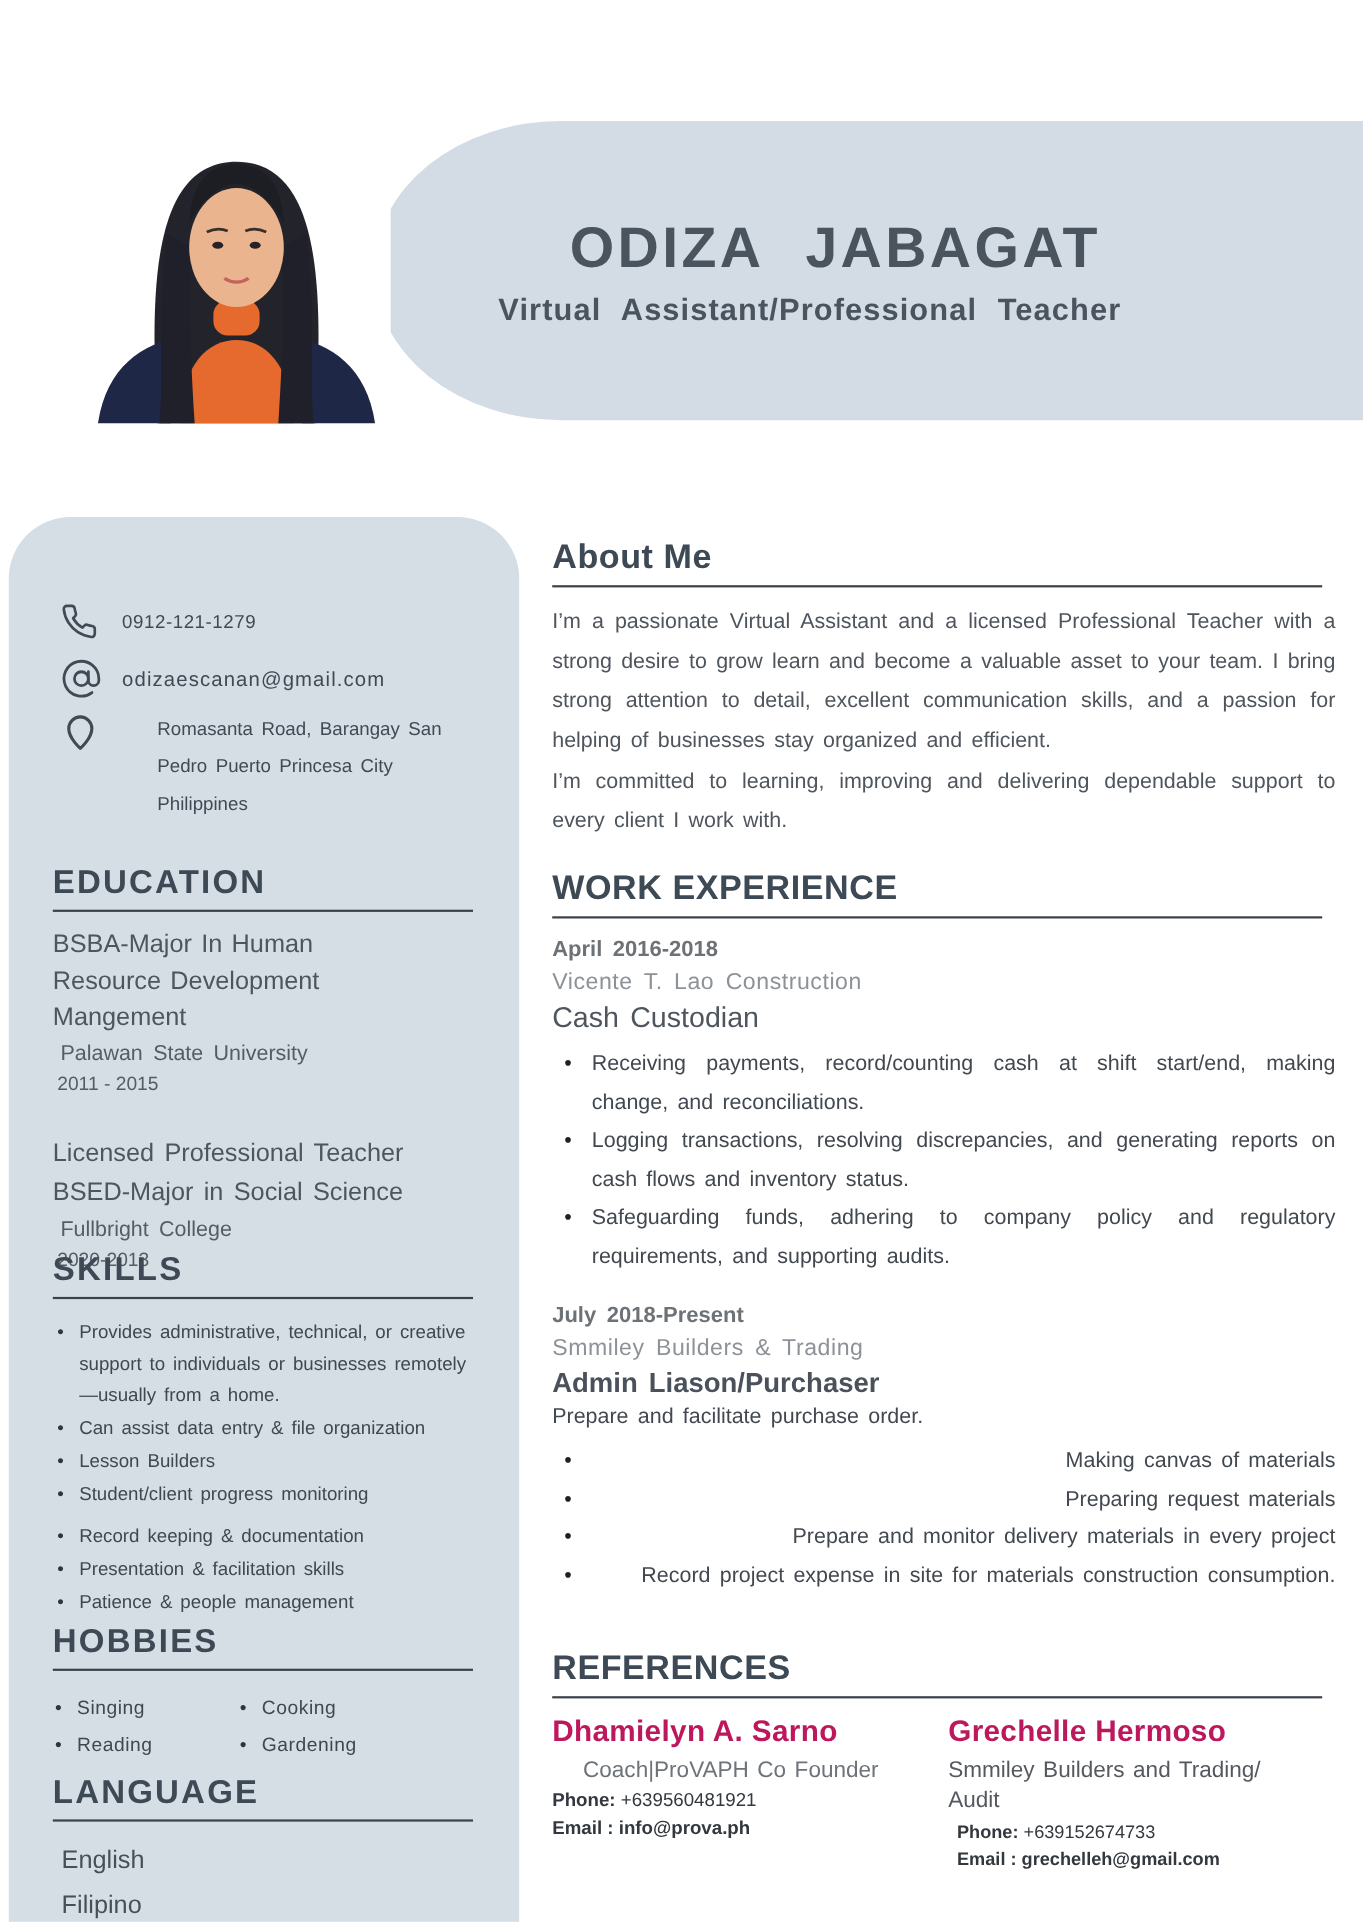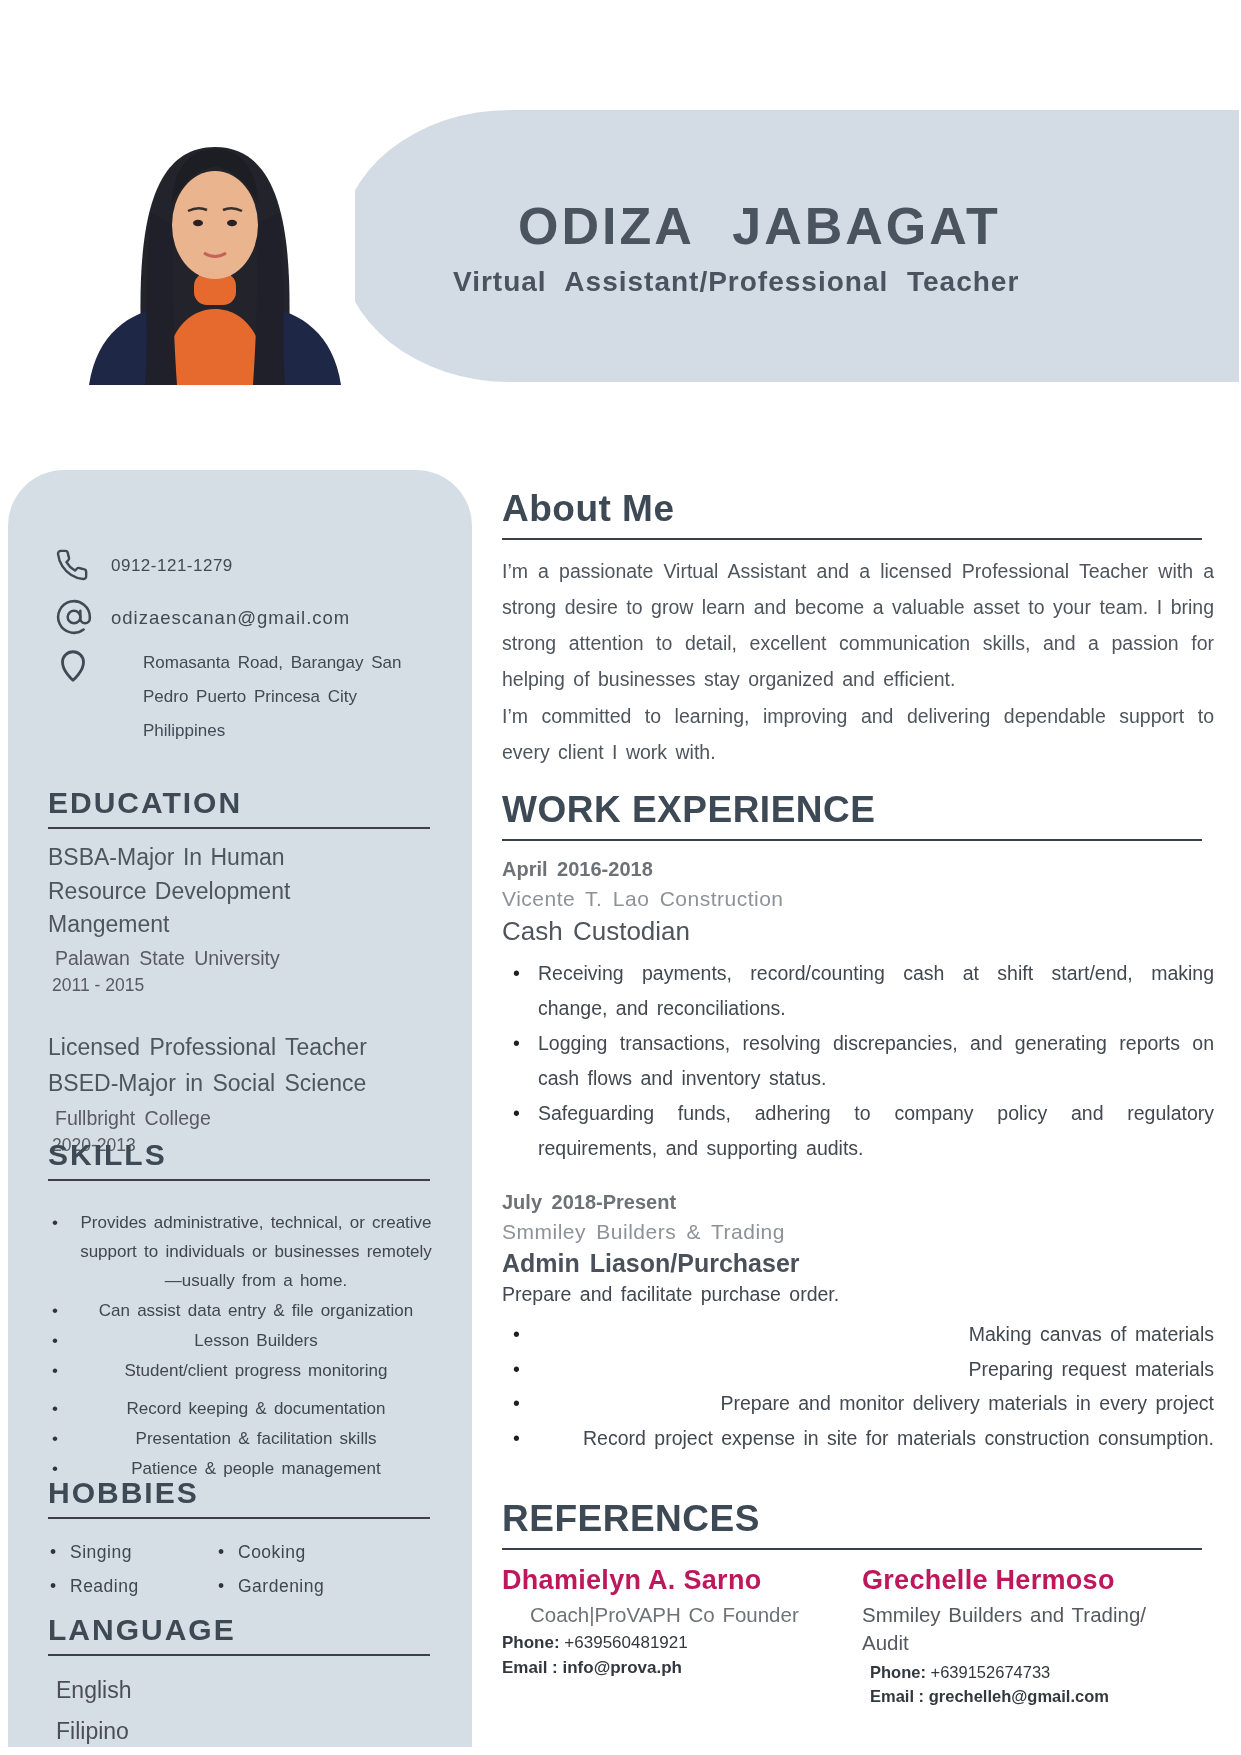--- a/index.html
+++ b/index.html
@@ -47,41 +47,41 @@
   .sec-skl  { top:668px; }
   .sec-hob  { top:1006px; }
   .sec-lang { top:1143px; }
   .side-h { font-size:30px; font-weight:bold; letter-spacing:2px; color:#3d4954; }
   .rule-s { border:none; border-top:2px solid #3a4149; width:382px; margin-top:7px; }
   .edu-degree { margin-top:12px; font-size:23px; color:#4d555e; line-height:33.5px; width:310px; word-spacing:2px; }
   .edu-school { margin-top:5px; font-size:19.5px; color:#555c63; word-spacing:4px; padding-left:7px; }
   .edu-years  { margin-top:5px; font-size:17.5px; color:#555c63; padding-left:4px; }
   .edu-gap { margin-top:33px; }
   .edu-degree2 { font-size:23px; color:#4d555e; line-height:36.5px; word-spacing:3px; margin-top:0; width:392px; }
-  ul.skl { list-style:none; margin-top:27px;text-align:center; }
+  ul.skl { list-style:none; margin-top:15px; }
   ul.skl li {
     position:relative; padding-left:24px; font-size:17px; line-height:29px;
     color:#3f474f; word-spacing:2.5px; margin-bottom:1px;
   }
   ul.skl li::before { content:"•"; position:absolute; left:4px; top:0; color:#2f353b; }
   ul.skl li.sp { margin-top:9px; }
   .hob-cols { display:flex; margin-top:16px; }
   .hob-col { width:168px; }
   .hob-col + .hob-col { width:auto; }
   ul.hob { list-style:none; }
   ul.hob li { position:relative; padding-left:22px; font-size:17.5px; color:#3f474f; line-height:34px; letter-spacing:0.5px; }
   ul.hob li::before { content:"•"; position:absolute; left:2px; color:#2f353b; }
   .lang-items { margin-top:14px; padding-left:8px; }
   .lang-items div { font-size:23px; color:#484f58; line-height:41px; }
   
   .main-sec { position:absolute; left:502px; width:712px; }
   .sec-about { top:488px; }
   .sec-work  { top:789px; }
   .sec-refs  { top:1498px; }
-  .main-h { font-size:37px; font-weight:bold; color:#3d4954; letter-spacing:0.5px; }
+  .main-h { font-size:31px; font-weight:bold; color:#3d4954; letter-spacing:0.5px; }
   .rule-m { border:none; border-top:2px solid #3a4149; width:700px; margin-top:8px; }
   .about-p { margin-top:13px; font-size:19.5px; color:#4e555c; line-height:36px; text-align:justify; word-spacing:3px; }
   .about-p + .about-p { margin-top:1px; }
   .period  { font-size:20px; font-weight:bold; color:#6d7277; word-spacing:4px; }
   .company { font-size:21px; color:#8d9298; margin-top:6px; word-spacing:4px; letter-spacing:0.5px; }
   .role    { font-size:26px; color:#4e555c; margin-top:5px; word-spacing:3px; }
   .role.bold { font-weight:bold; color:#4a515a; font-size:25px; }
   .job1 { margin-top:17px; }
   .job2 { margin-top:25px; }
   .job-intro { font-size:19.5px; color:#42484f; margin-top:5px; word-spacing:3px; }

